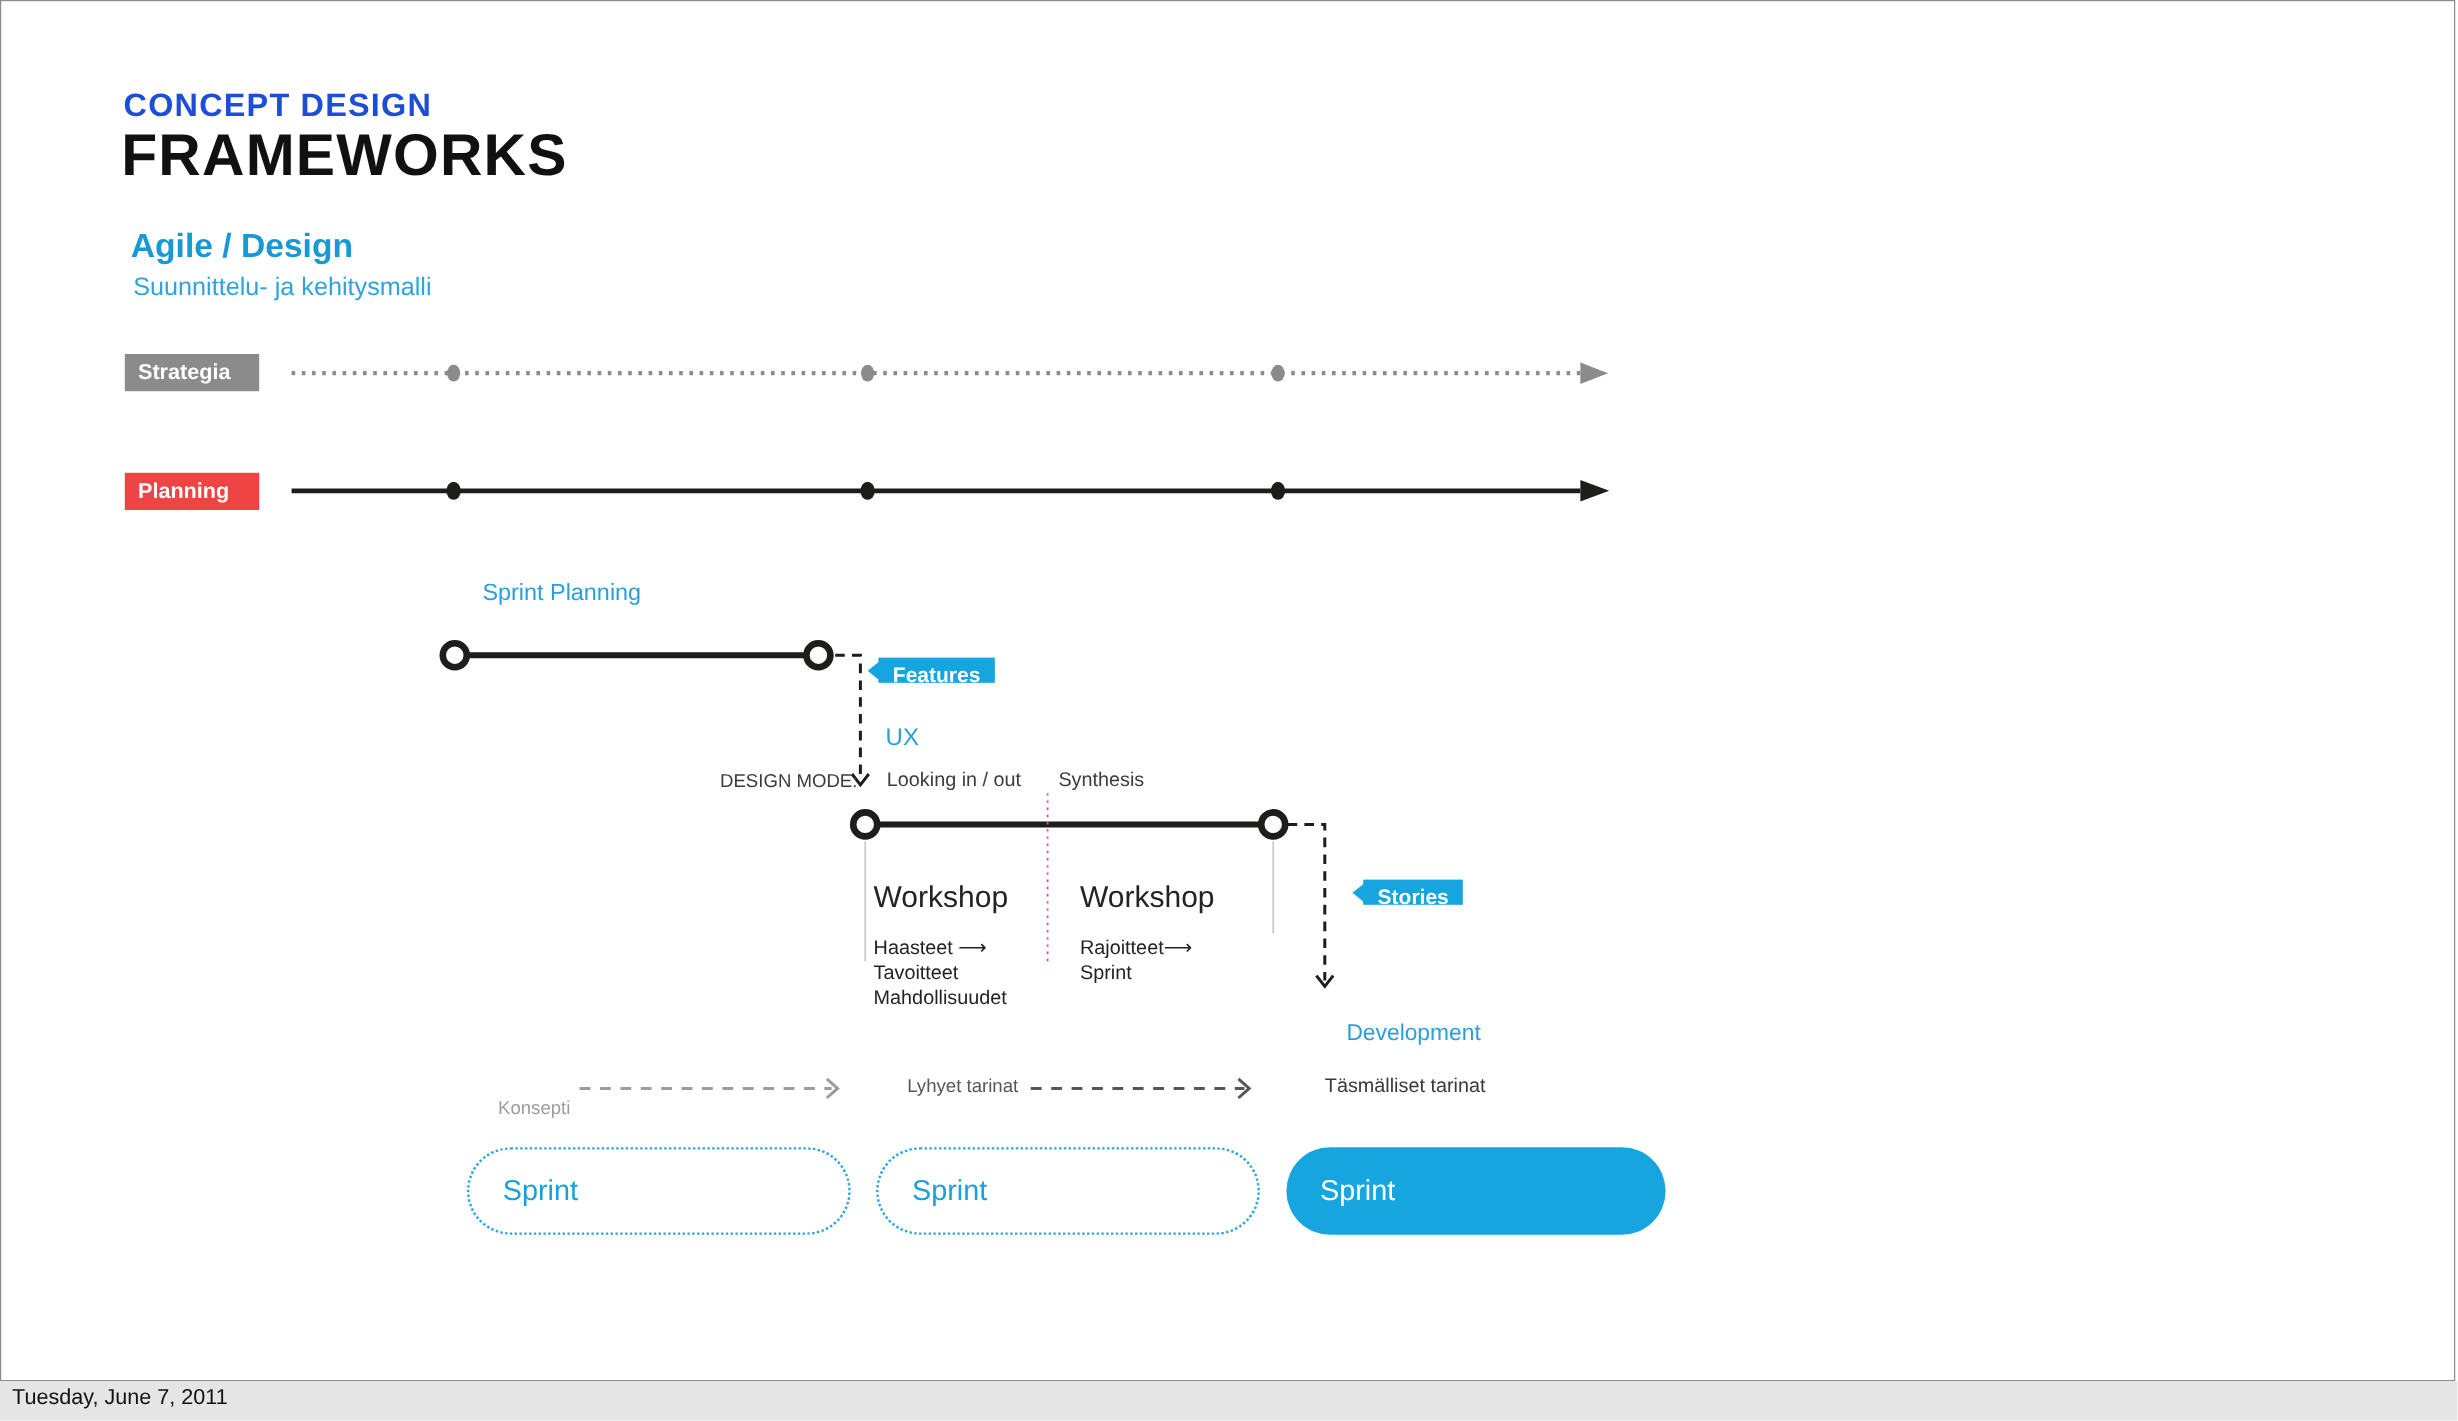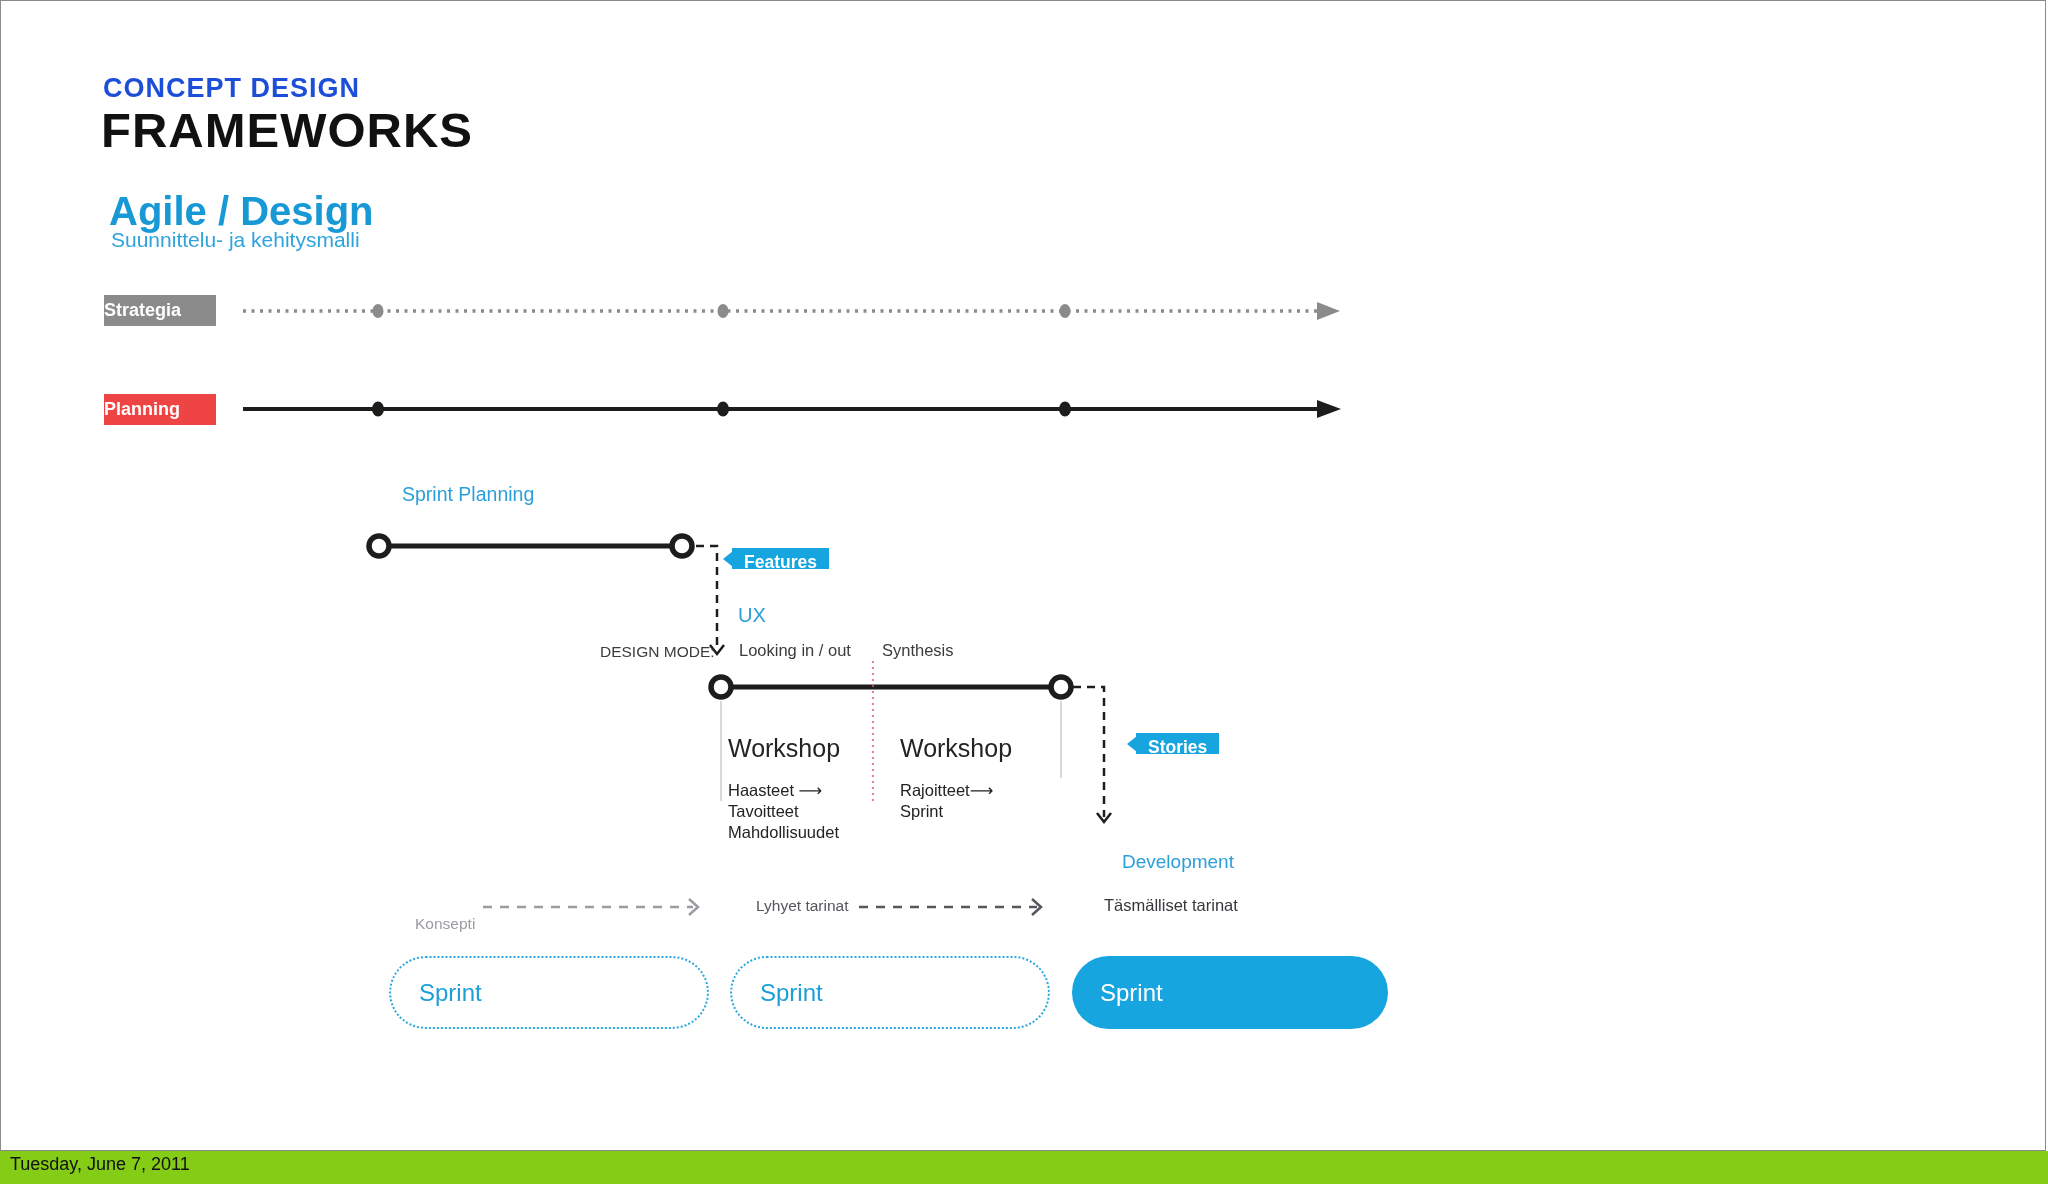--- a/index.html
+++ b/index.html
@@ -9,27 +9,27 @@
   }
   .slide {
     position:absolute; left:0; top:0; width:2046px; height:1151px;
     background:#ffffff; border:1px solid #8a8a8a; box-sizing:border-box;
   }
   .abs { position:absolute; }
 
   
   .kicker   { left:102px; top:72px;  font-size:27px; font-weight:700; letter-spacing:1px; color:#1d4ed8; }
   .title    { left:100px; top:101px; font-size:49px; font-weight:700; letter-spacing:1px; color:#111111; }
-  .heading  { left:108px; top:188px; font-size:40px; font-weight:700; color:#1899d5; }
+  .heading  { left:108px; top:188px; font-size:28px; font-weight:700; color:#1899d5; }
   .subheading { left:110px; top:227px; font-size:21px; color:#2ea3dc; }
 
   
   .rowlabel {
     left:103px; width:112px; height:31px; line-height:31px;
-    box-sizing:border-box;
+    padding-left:11px; box-sizing:border-box;
     color:#ffffff; font-size:18px; font-weight:700;
   }
   .rowlabel.strategia { top:294px; background:#8b8b8b; }
   .rowlabel.planning  { top:393px; background:#ef4444; }
 
   
   svg.overlay { position:absolute; left:0; top:0; }
 
   
   .lbl-blue   { color:#2aa0da; }
@@ -71,21 +71,21 @@
   }
   .pill.dotted { border:2px dotted #2aa7df; color:#1b9fd8; background:#ffffff; }
   .pill.filled { background:#17a5e0; color:#ffffff; }
   .pill.p1 { left:388px; }
   .pill.p2 { left:729px; }
   .pill.p3 { left:1071px; width:316px; }
 
   
   .footer {
     position:absolute; left:0; top:1151px; width:2048px; height:33px;
-    background:#84cc16;
+    background:#e5e5e5;
   }
   .footer-date { left:10px; top:3px; font-size:18px; color:#111111; }
 </style>
 </head>
 <body>
 
 <div class="canvas">
   <div class="slide">
 
     <div class="abs kicker">CONCEPT DESIGN</div>

